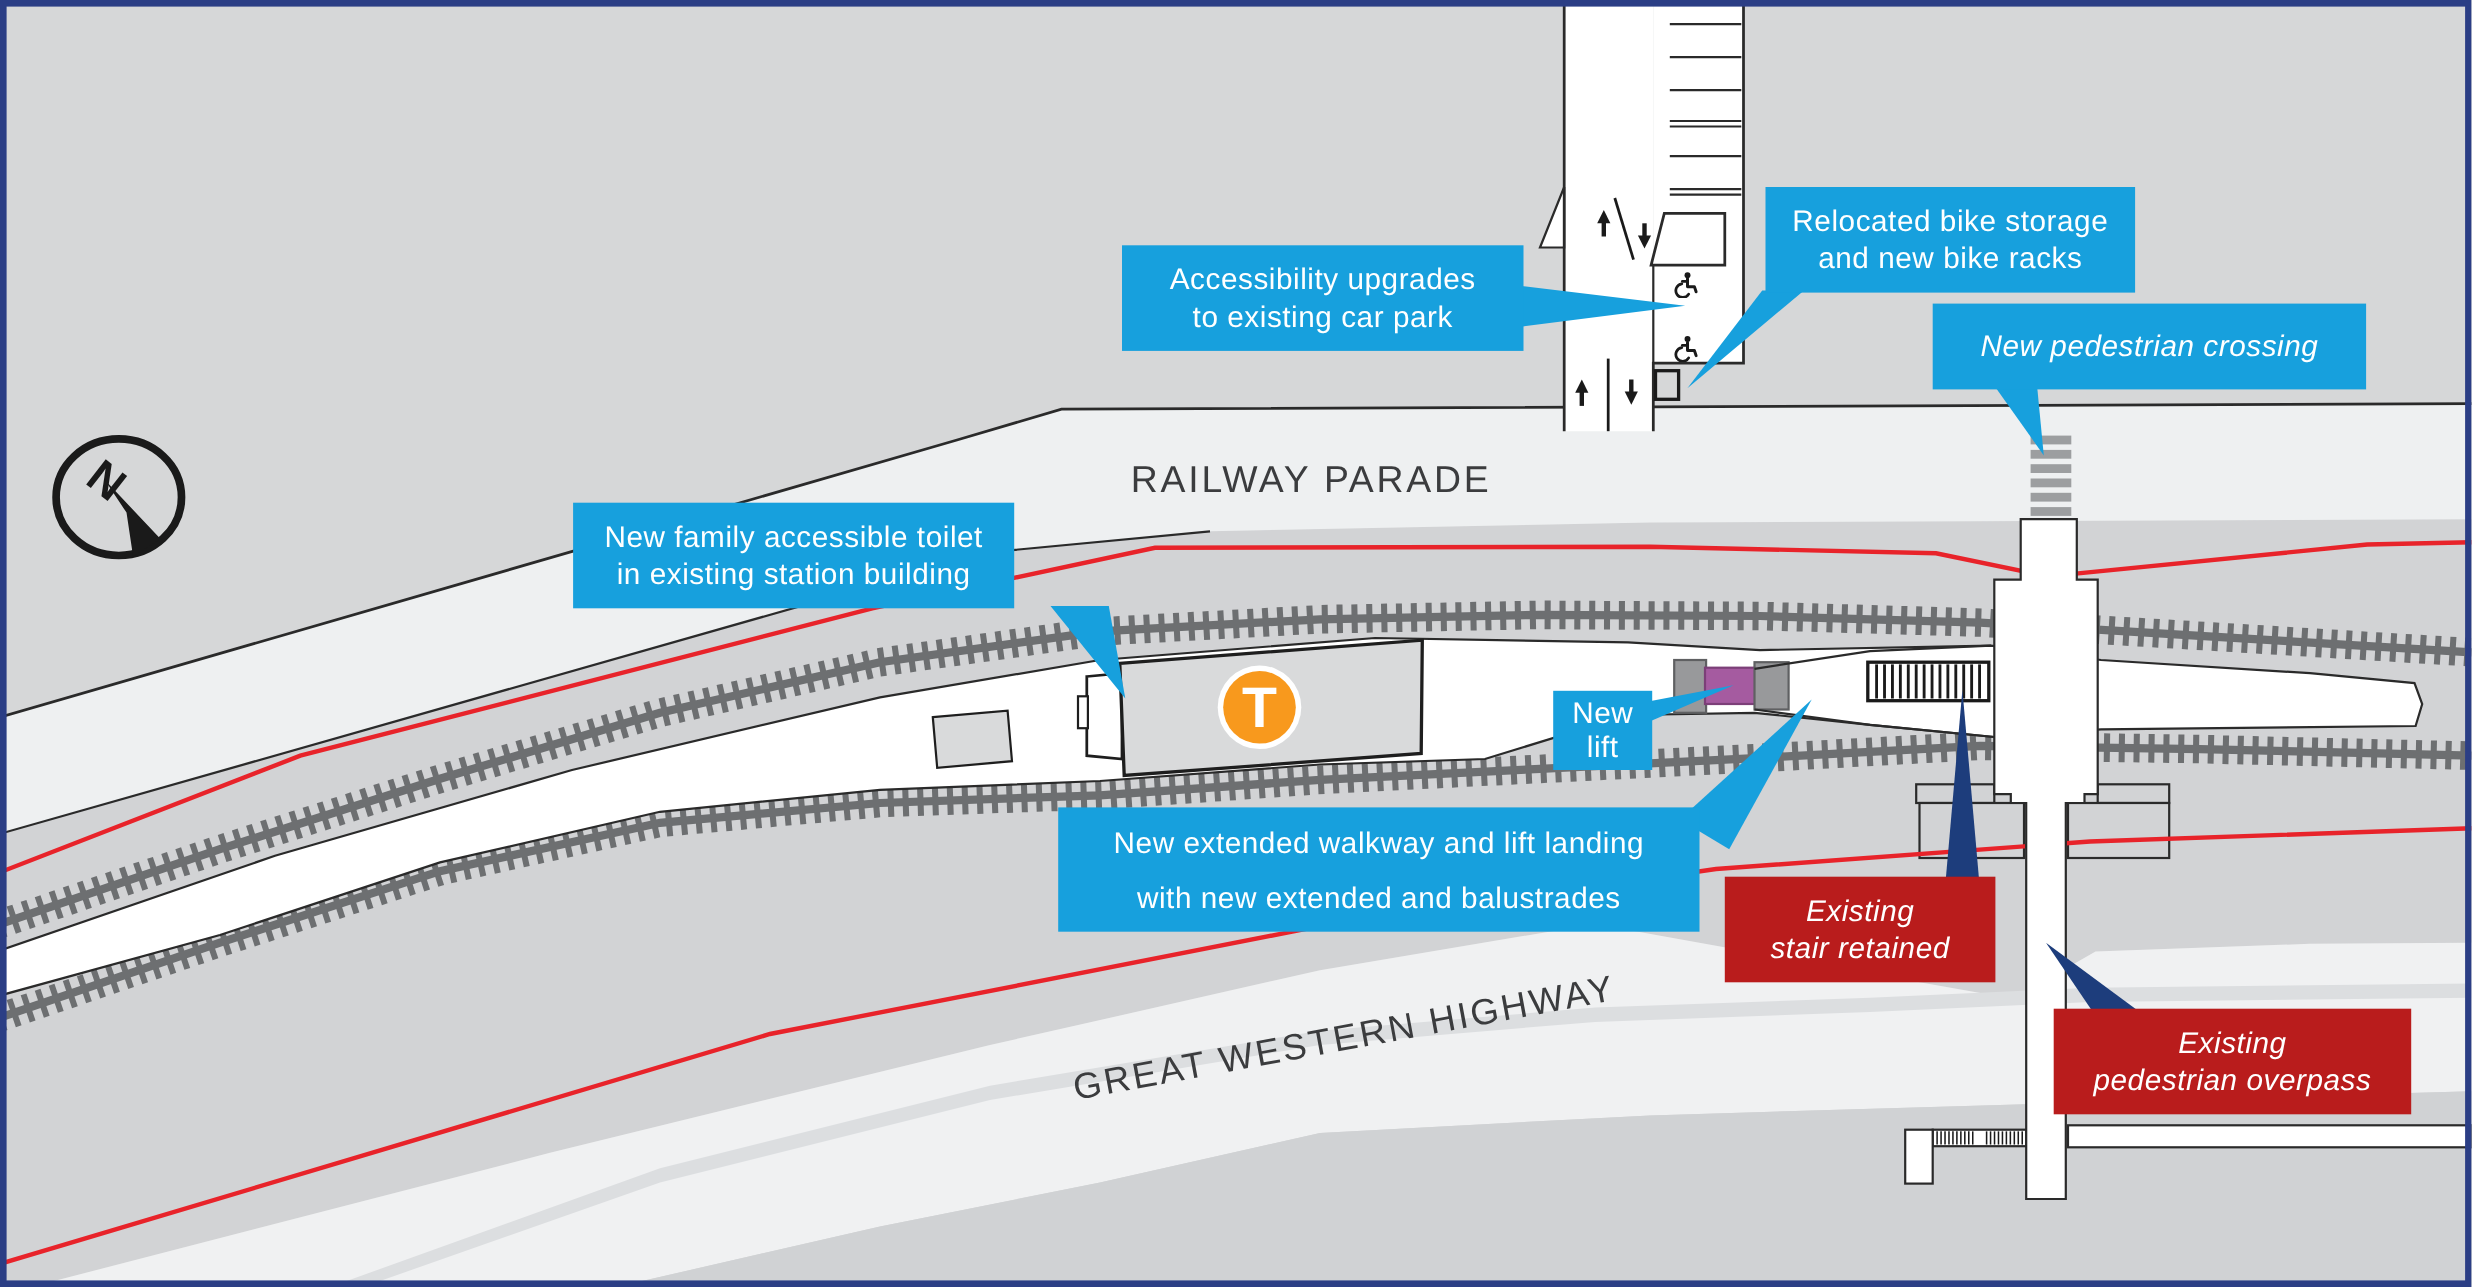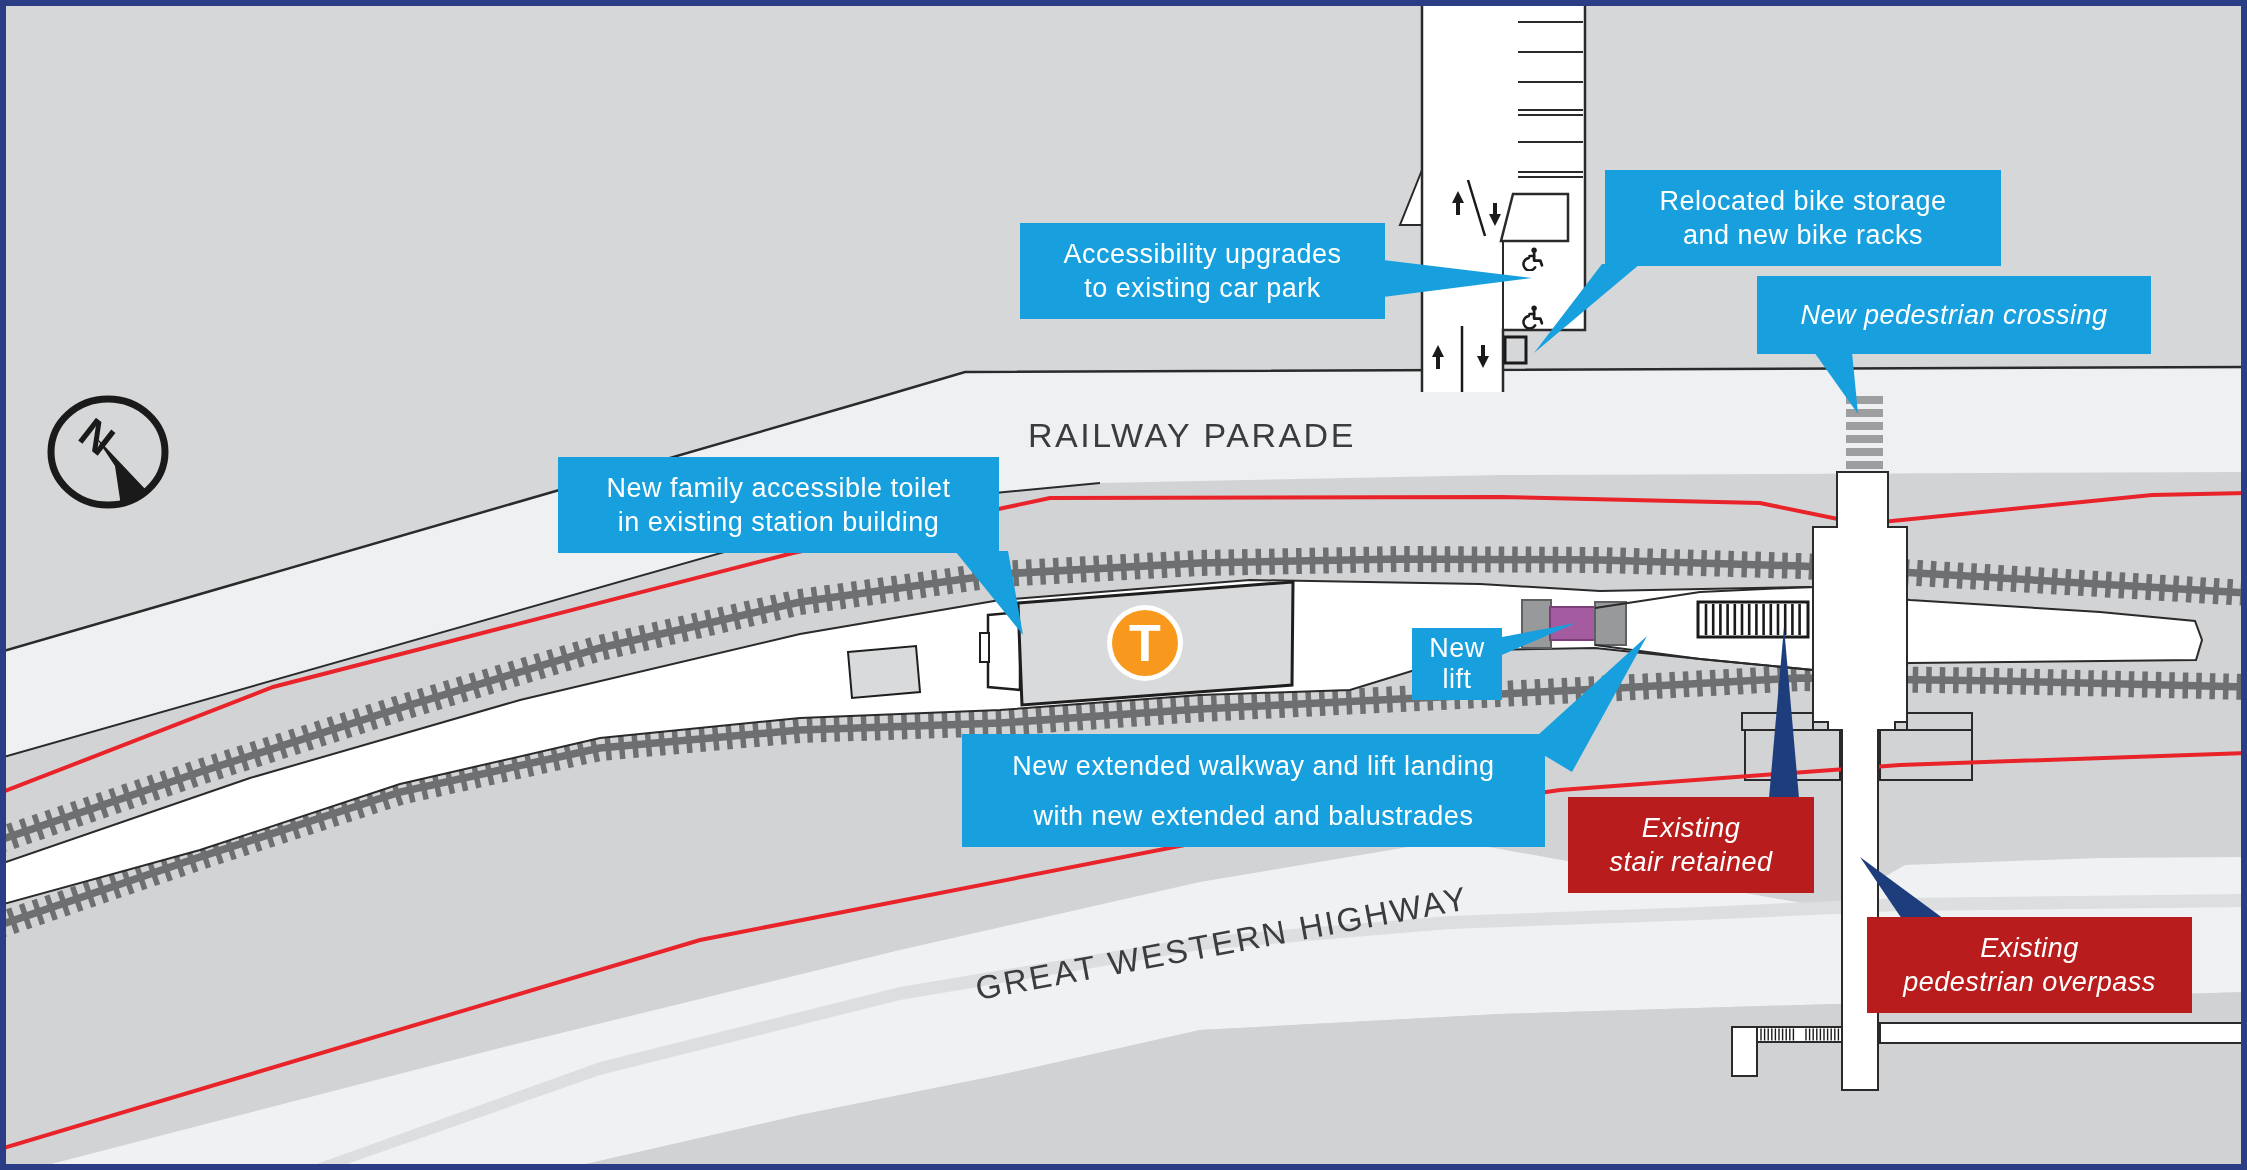--- a/index.html
+++ b/index.html
@@ -189,29 +189,29 @@
     <polygon fill="#17a0dd" points="1814,352 1852,352 1858,414"></polygon>
     <polygon fill="#17a0dd" points="1465,644 1465,671 1576,623"></polygon>
     <polygon fill="#17a0dd" points="1527,745 1572,772 1647,636"></polygon>
     <polygon fill="#1d3d7c" points="1769,798 1799,798 1784,627"></polygon>
     <polygon fill="#1d3d7c" points="1902,919 1944,919 1860,857"></polygon>
   </g>
 
   <rect x="3" y="3" width="2241" height="1164" fill="none" stroke="#2b3e85" stroke-width="6"></rect>
 </svg>
 
-<div class="callout new" style="left:558px;top:457px;width:441px;height:96px;">
+<div class="callout new" style="left:521px;top:457px;width:401px;height:96px;">
   <span>New family accessible toilet</span>
   <span>in existing station building</span>
 </div>
 <div class="callout new" style="left:1020px;top:223px;width:365px;height:96px;">
   <span>Accessibility upgrades</span>
   <span>to existing car park</span>
 </div>
-<div class="callout new" style="left:1605px;top:170px;width:396px;height:96px;">
+<div class="callout new" style="left:1605px;top:170px;width:336px;height:96px;">
   <span>Relocated bike storage</span>
   <span>and new bike racks</span>
 </div>
 <div class="callout new" style="left:1757px;top:276px;width:394px;height:78px;font-style:italic;">
   <span>New pedestrian crossing</span>
 </div>
 <div class="callout new co-newlift" style="left:1412px;top:628px;width:90px;height:72px;">
   <span>New</span>
   <span>lift</span>
 </div>

